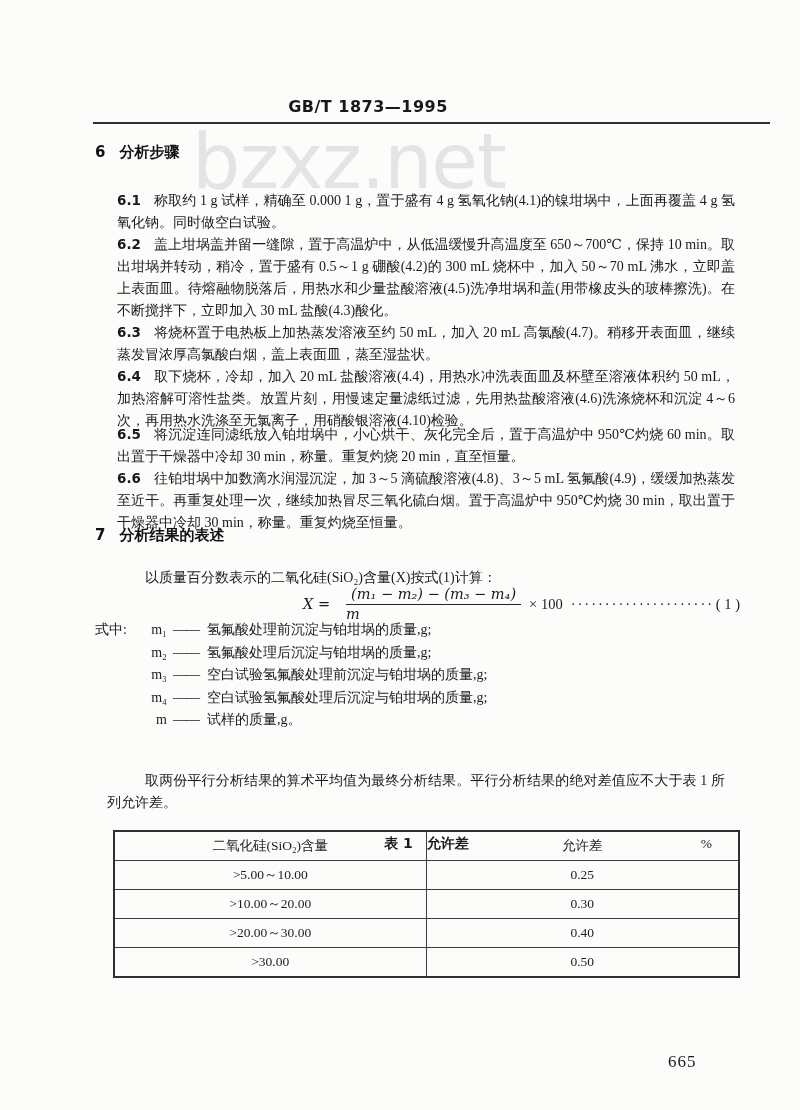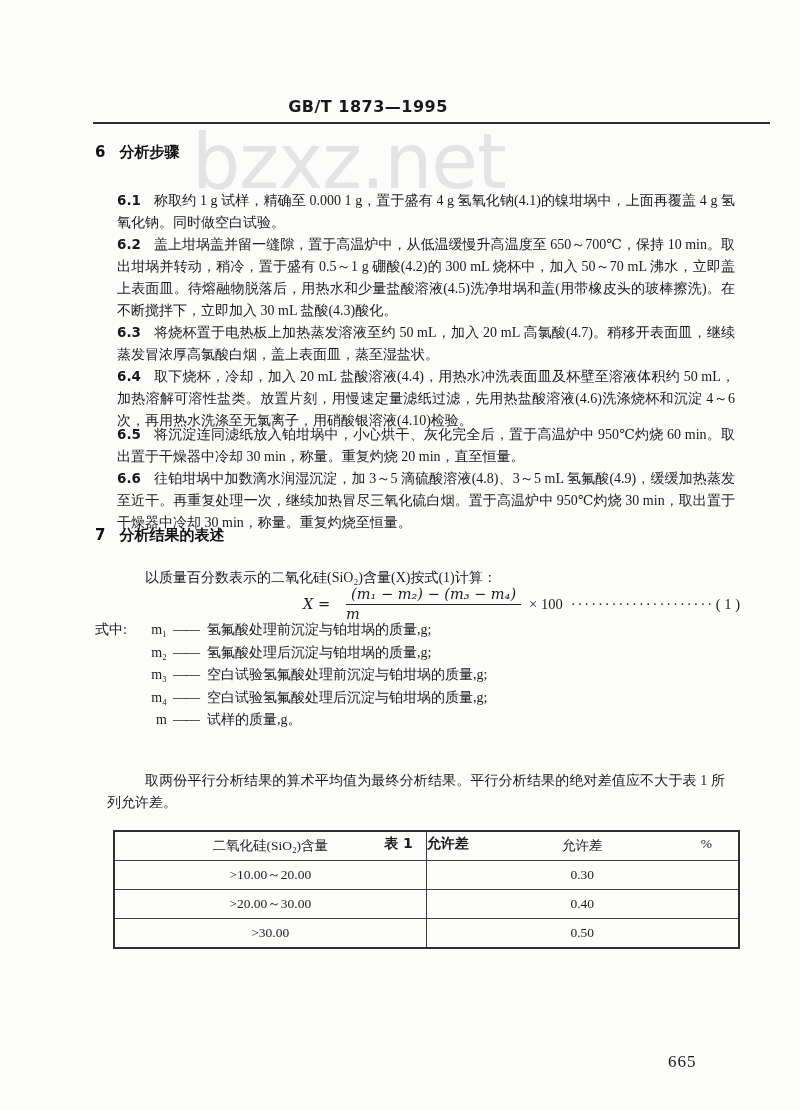--- a/index.html
+++ b/index.html
@@ -159,20 +159,24 @@
         <col>
       </colgroup>
     <thead>
       <tr id="tbl-head-row">
           <th>二氧化硅(SiO₂)含量</th>
           <th>允许差</th>
         </tr>
     </thead>
     <tbody id="tbl-body">
         <tr>
+          <td>&gt;5.00～10.00</td>
+          <td>0.25</td>
+        </tr>
+        <tr>
           <td>&gt;10.00～20.00</td>
           <td>0.30</td>
         </tr>
         <tr>
           <td>&gt;20.00～30.00</td>
           <td>0.40</td>
         </tr>
         <tr>
           <td>&gt;30.00</td>
           <td>0.50</td>

